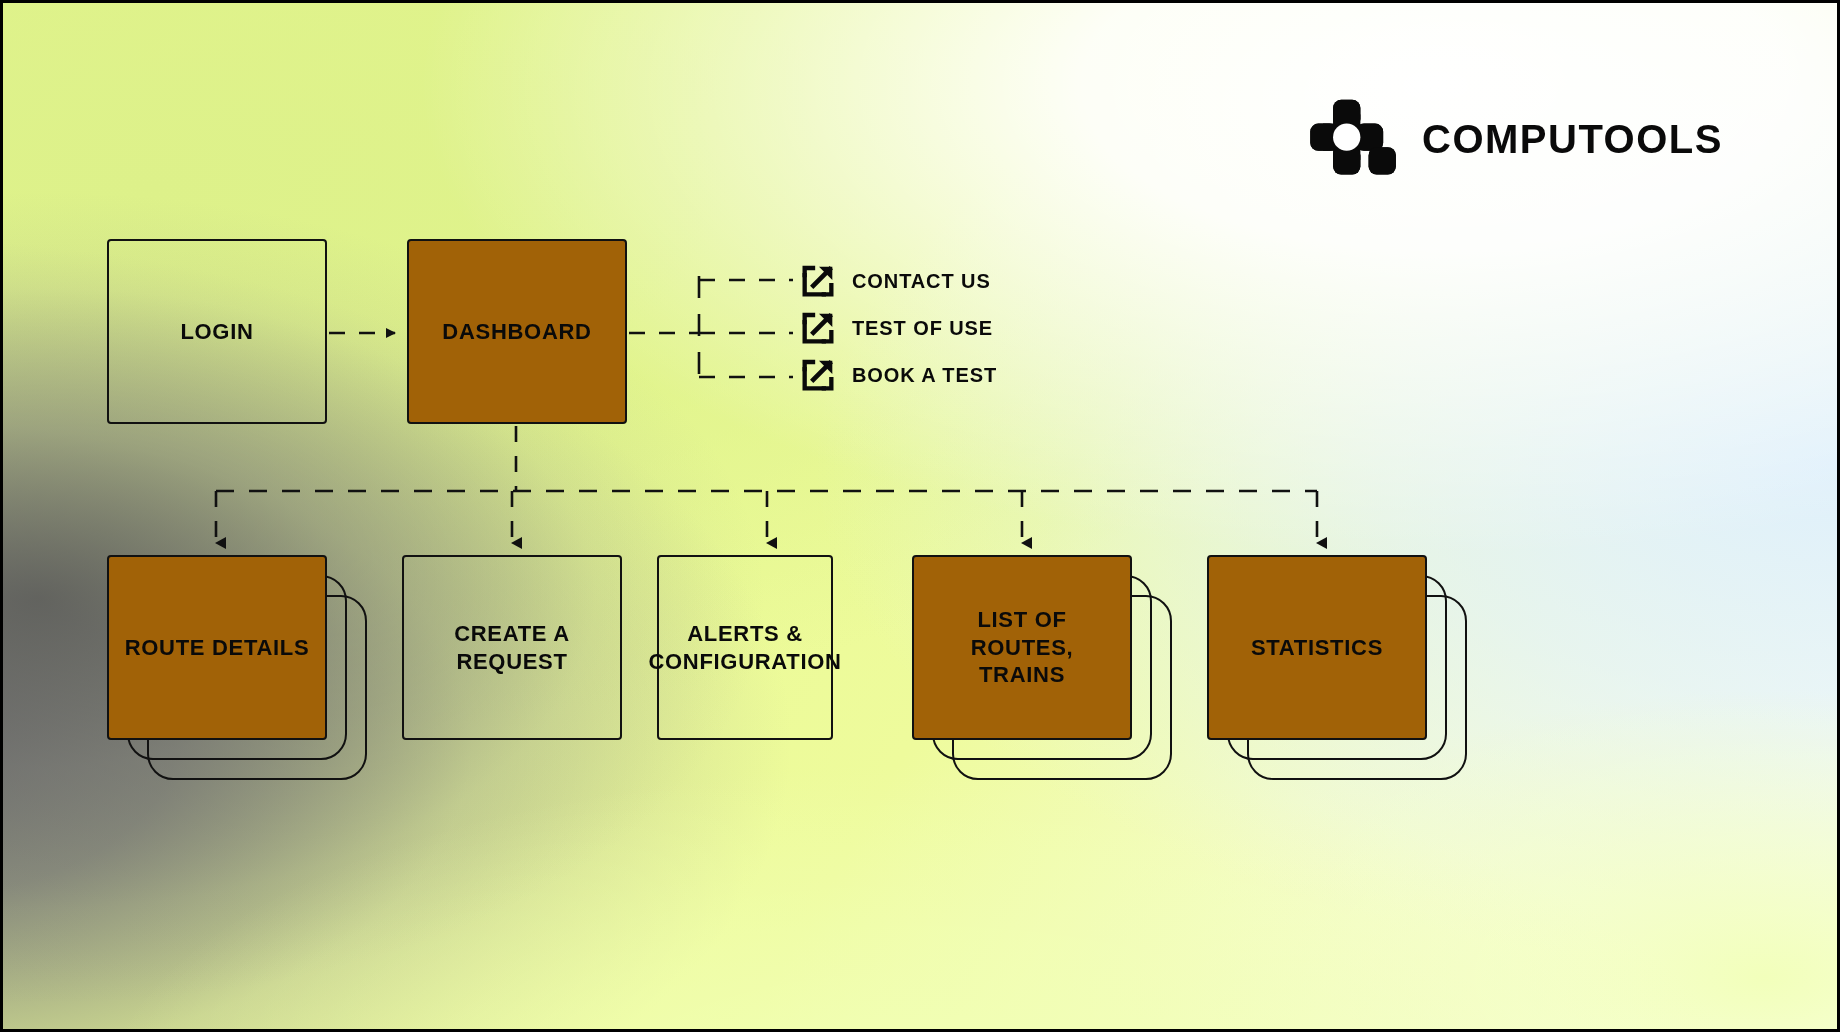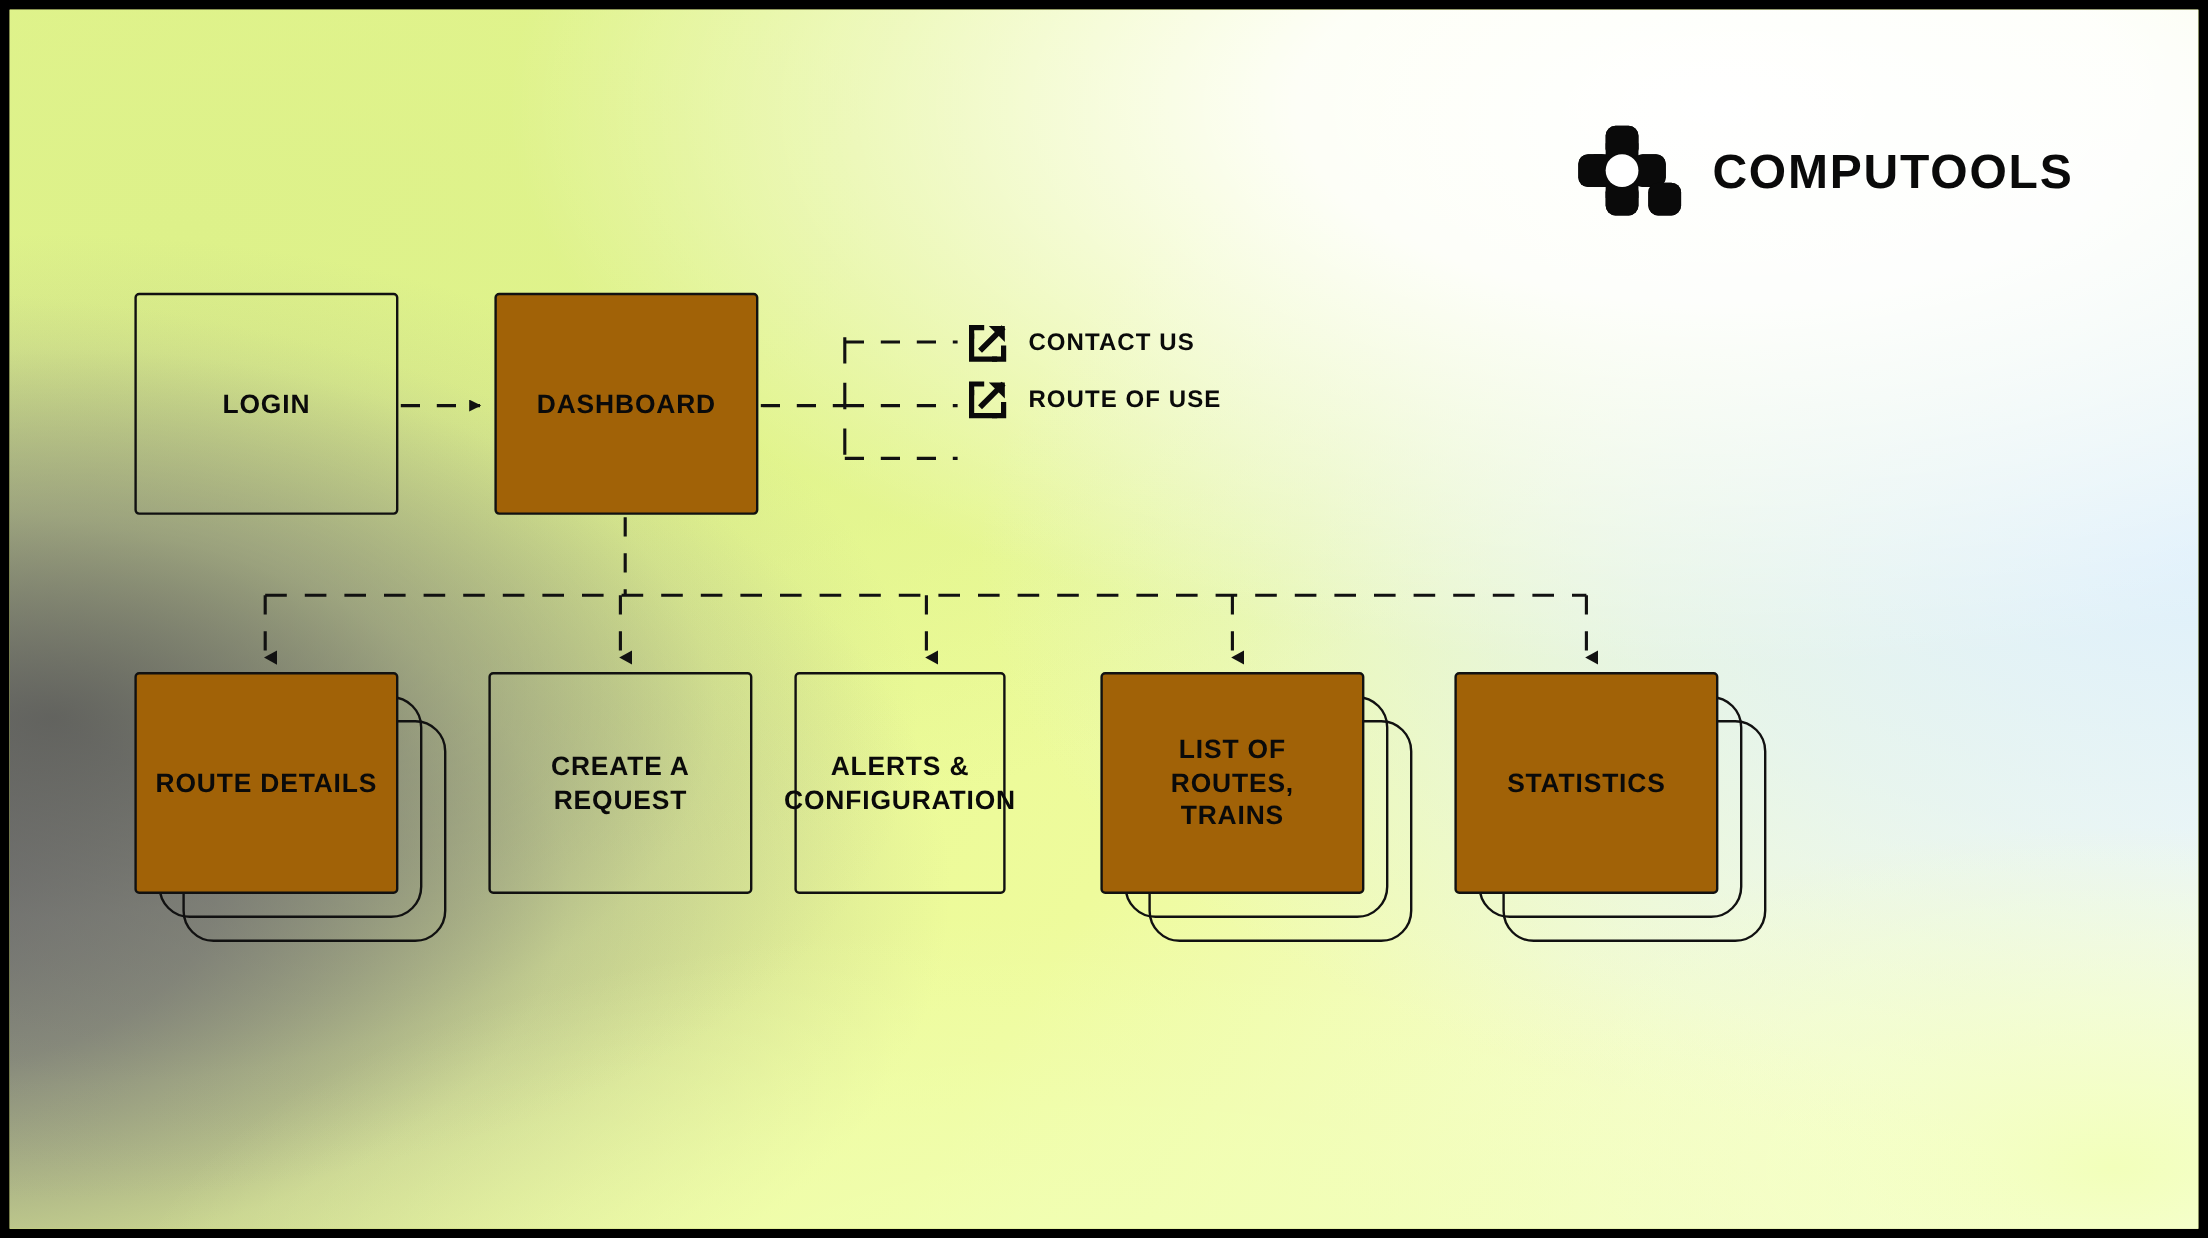--- a/index.html
+++ b/index.html
@@ -9,21 +9,21 @@
   }
   body {
     font-family: "Liberation Sans", sans-serif;
   }
   #canvas {
     position: relative;
     width: 1840px;
     height: 1032px;
     overflow: hidden;
     box-sizing: border-box;
-    border: 8px solid #000000;
+    border: 3px solid #000000;
     background: #e9f77f;
   }
   
   .bg-layer {
     position: absolute;
     inset: 0;
     pointer-events: none;
   }
   .bg-base {
     background:
@@ -223,17 +223,27 @@
   </div>
 
   <div class="ext-link" style="left:795px; top:305px;">
     <svg class="ext-icon" viewBox="0 0 24 24" xmlns="http://www.w3.org/2000/svg">
       <path d="M4 8.5 L4 20 L15.5 20" fill="none" stroke="#0a0a0a" stroke-width="2.6" stroke-linecap="square"></path>
       <path d="M4 8.5 L4 4.2 L9 4.2" fill="none" stroke="#0a0a0a" stroke-width="2.6" stroke-linecap="square"></path>
       <path d="M15.5 20 L20 20 L20 14.5" fill="none" stroke="#0a0a0a" stroke-width="2.6" stroke-linecap="square"></path>
       <path d="M9.2 14.8 L19 5" fill="none" stroke="#0a0a0a" stroke-width="2.8" stroke-linecap="square"></path>
       <path d="M12.6 3.4 L20.6 3.4 L20.6 11.4 Z" fill="#0a0a0a"></path>
     </svg>
-    <span class="ext-label">ROUTE OF USE</span>
-  </div>
-
+    <span class="ext-label">TEST OF USE</span>
+  </div>
+
+  <div class="ext-link" style="left:795px; top:352px;">
+    <svg class="ext-icon" viewBox="0 0 24 24" xmlns="http://www.w3.org/2000/svg">
+      <path d="M4 8.5 L4 20 L15.5 20" fill="none" stroke="#0a0a0a" stroke-width="2.6" stroke-linecap="square"></path>
+      <path d="M4 8.5 L4 4.2 L9 4.2" fill="none" stroke="#0a0a0a" stroke-width="2.6" stroke-linecap="square"></path>
+      <path d="M15.5 20 L20 20 L20 14.5" fill="none" stroke="#0a0a0a" stroke-width="2.6" stroke-linecap="square"></path>
+      <path d="M9.2 14.8 L19 5" fill="none" stroke="#0a0a0a" stroke-width="2.8" stroke-linecap="square"></path>
+      <path d="M12.6 3.4 L20.6 3.4 L20.6 11.4 Z" fill="#0a0a0a"></path>
+    </svg>
+    <span class="ext-label">BOOK A TEST</span>
+  </div>
 
 </div>
 
 </body></html>

